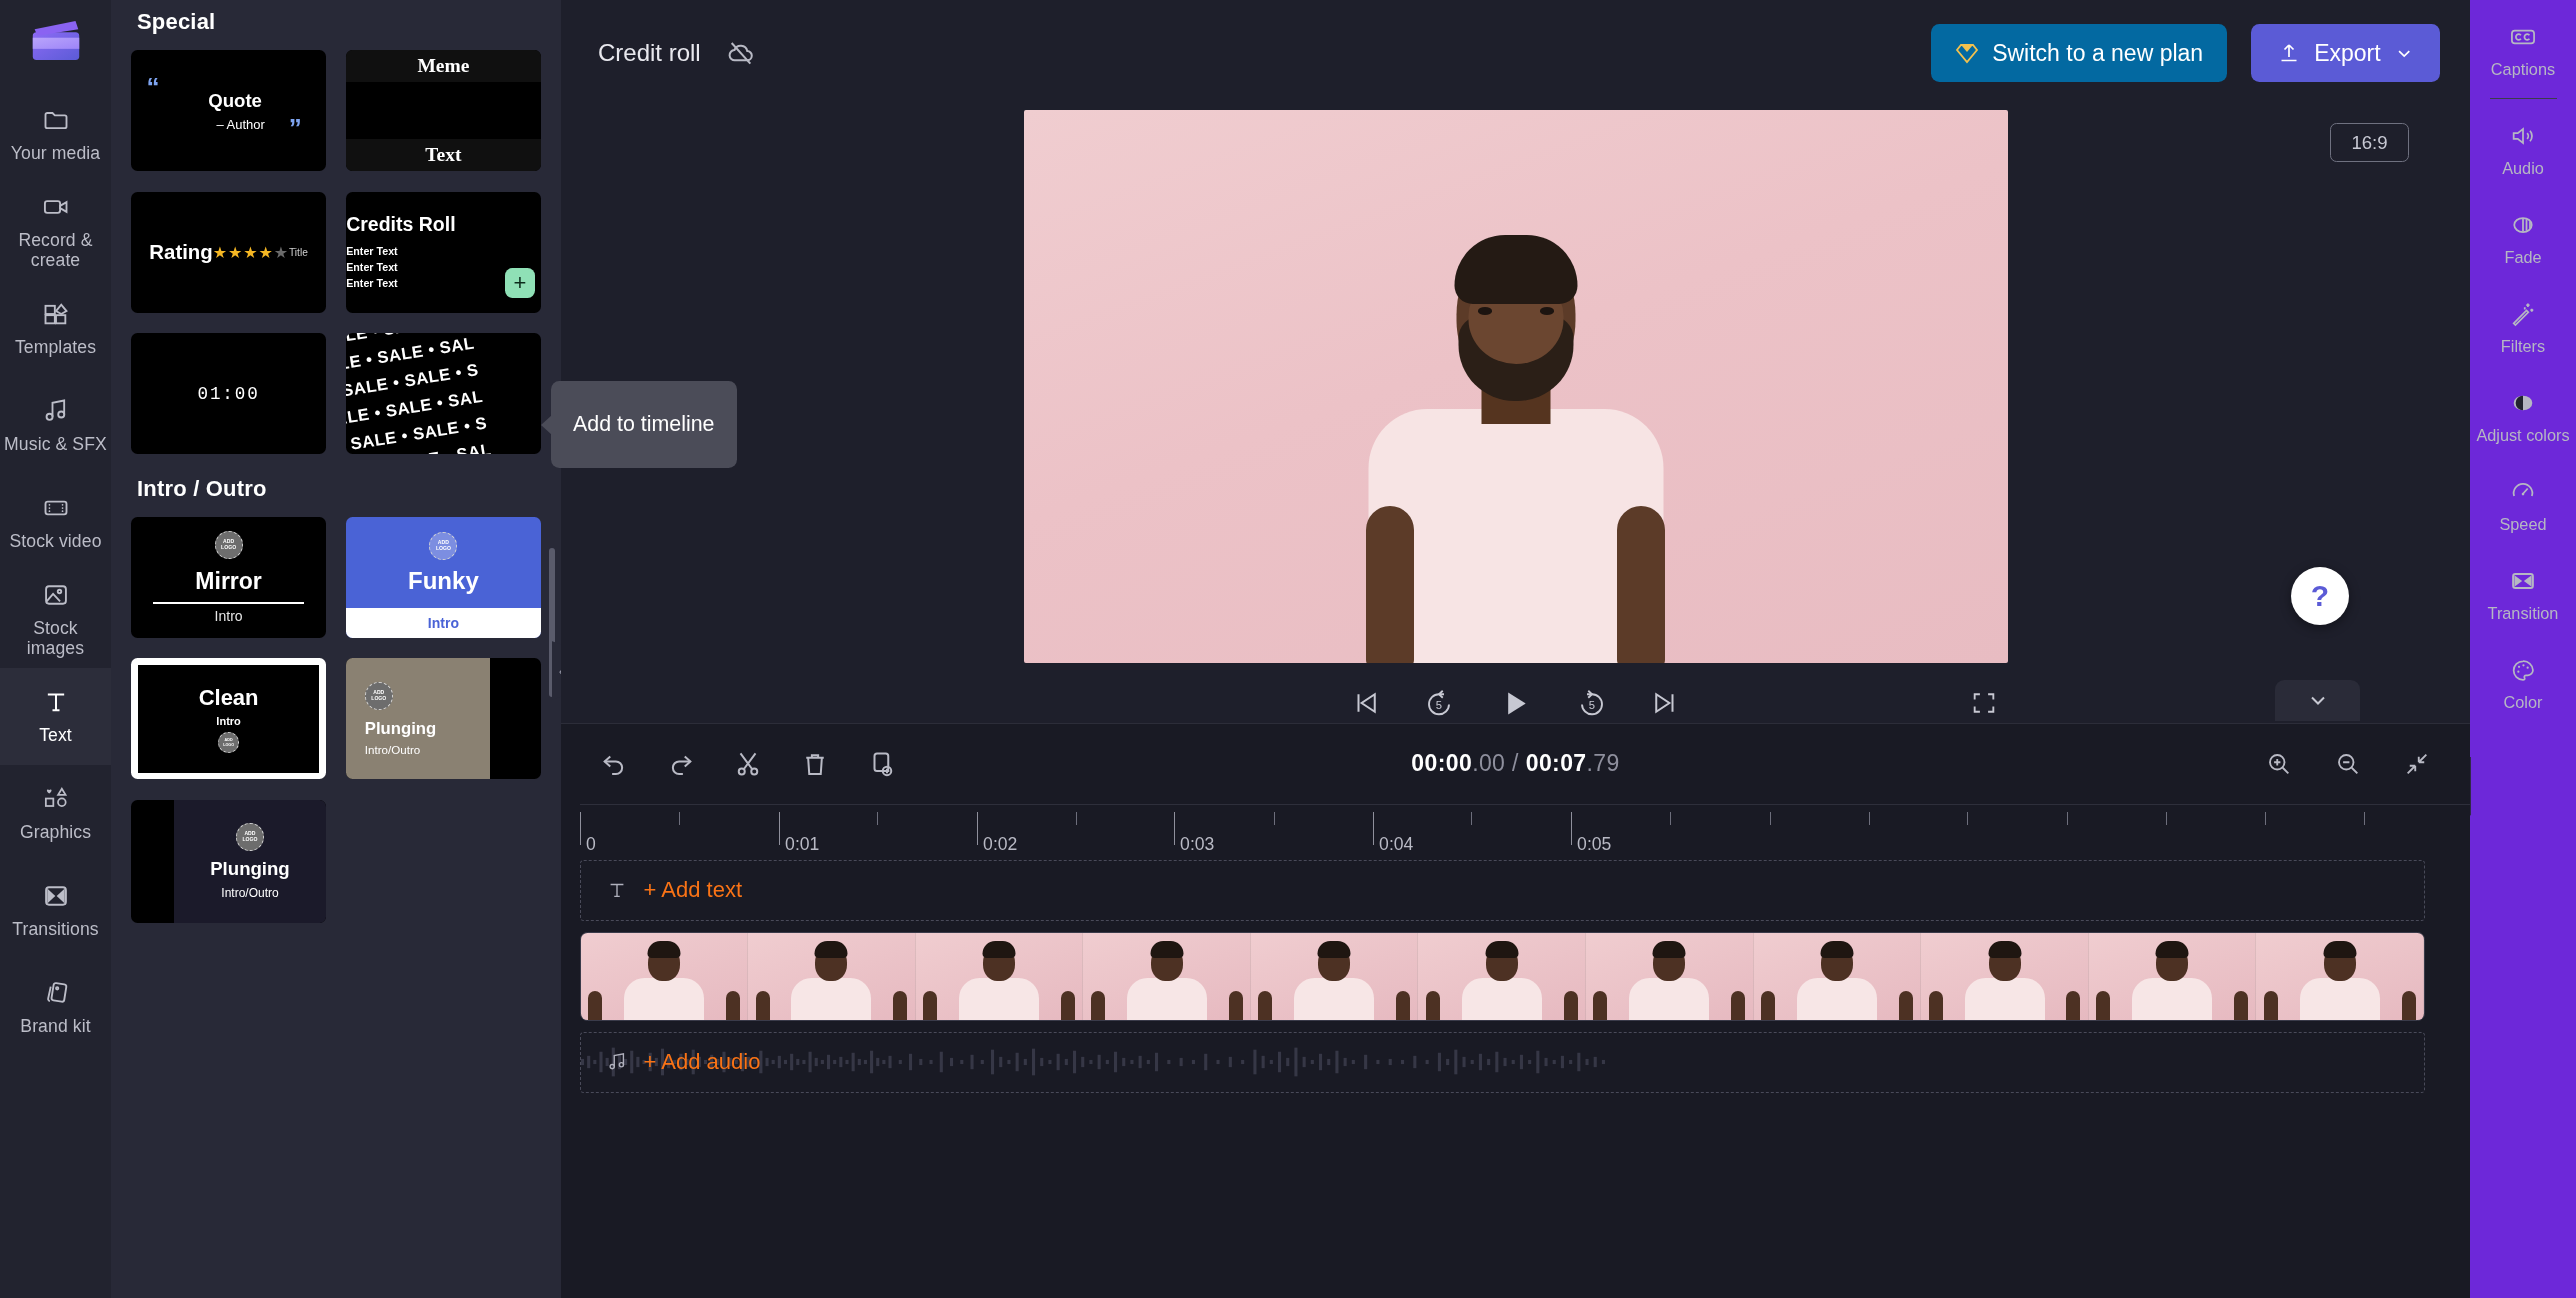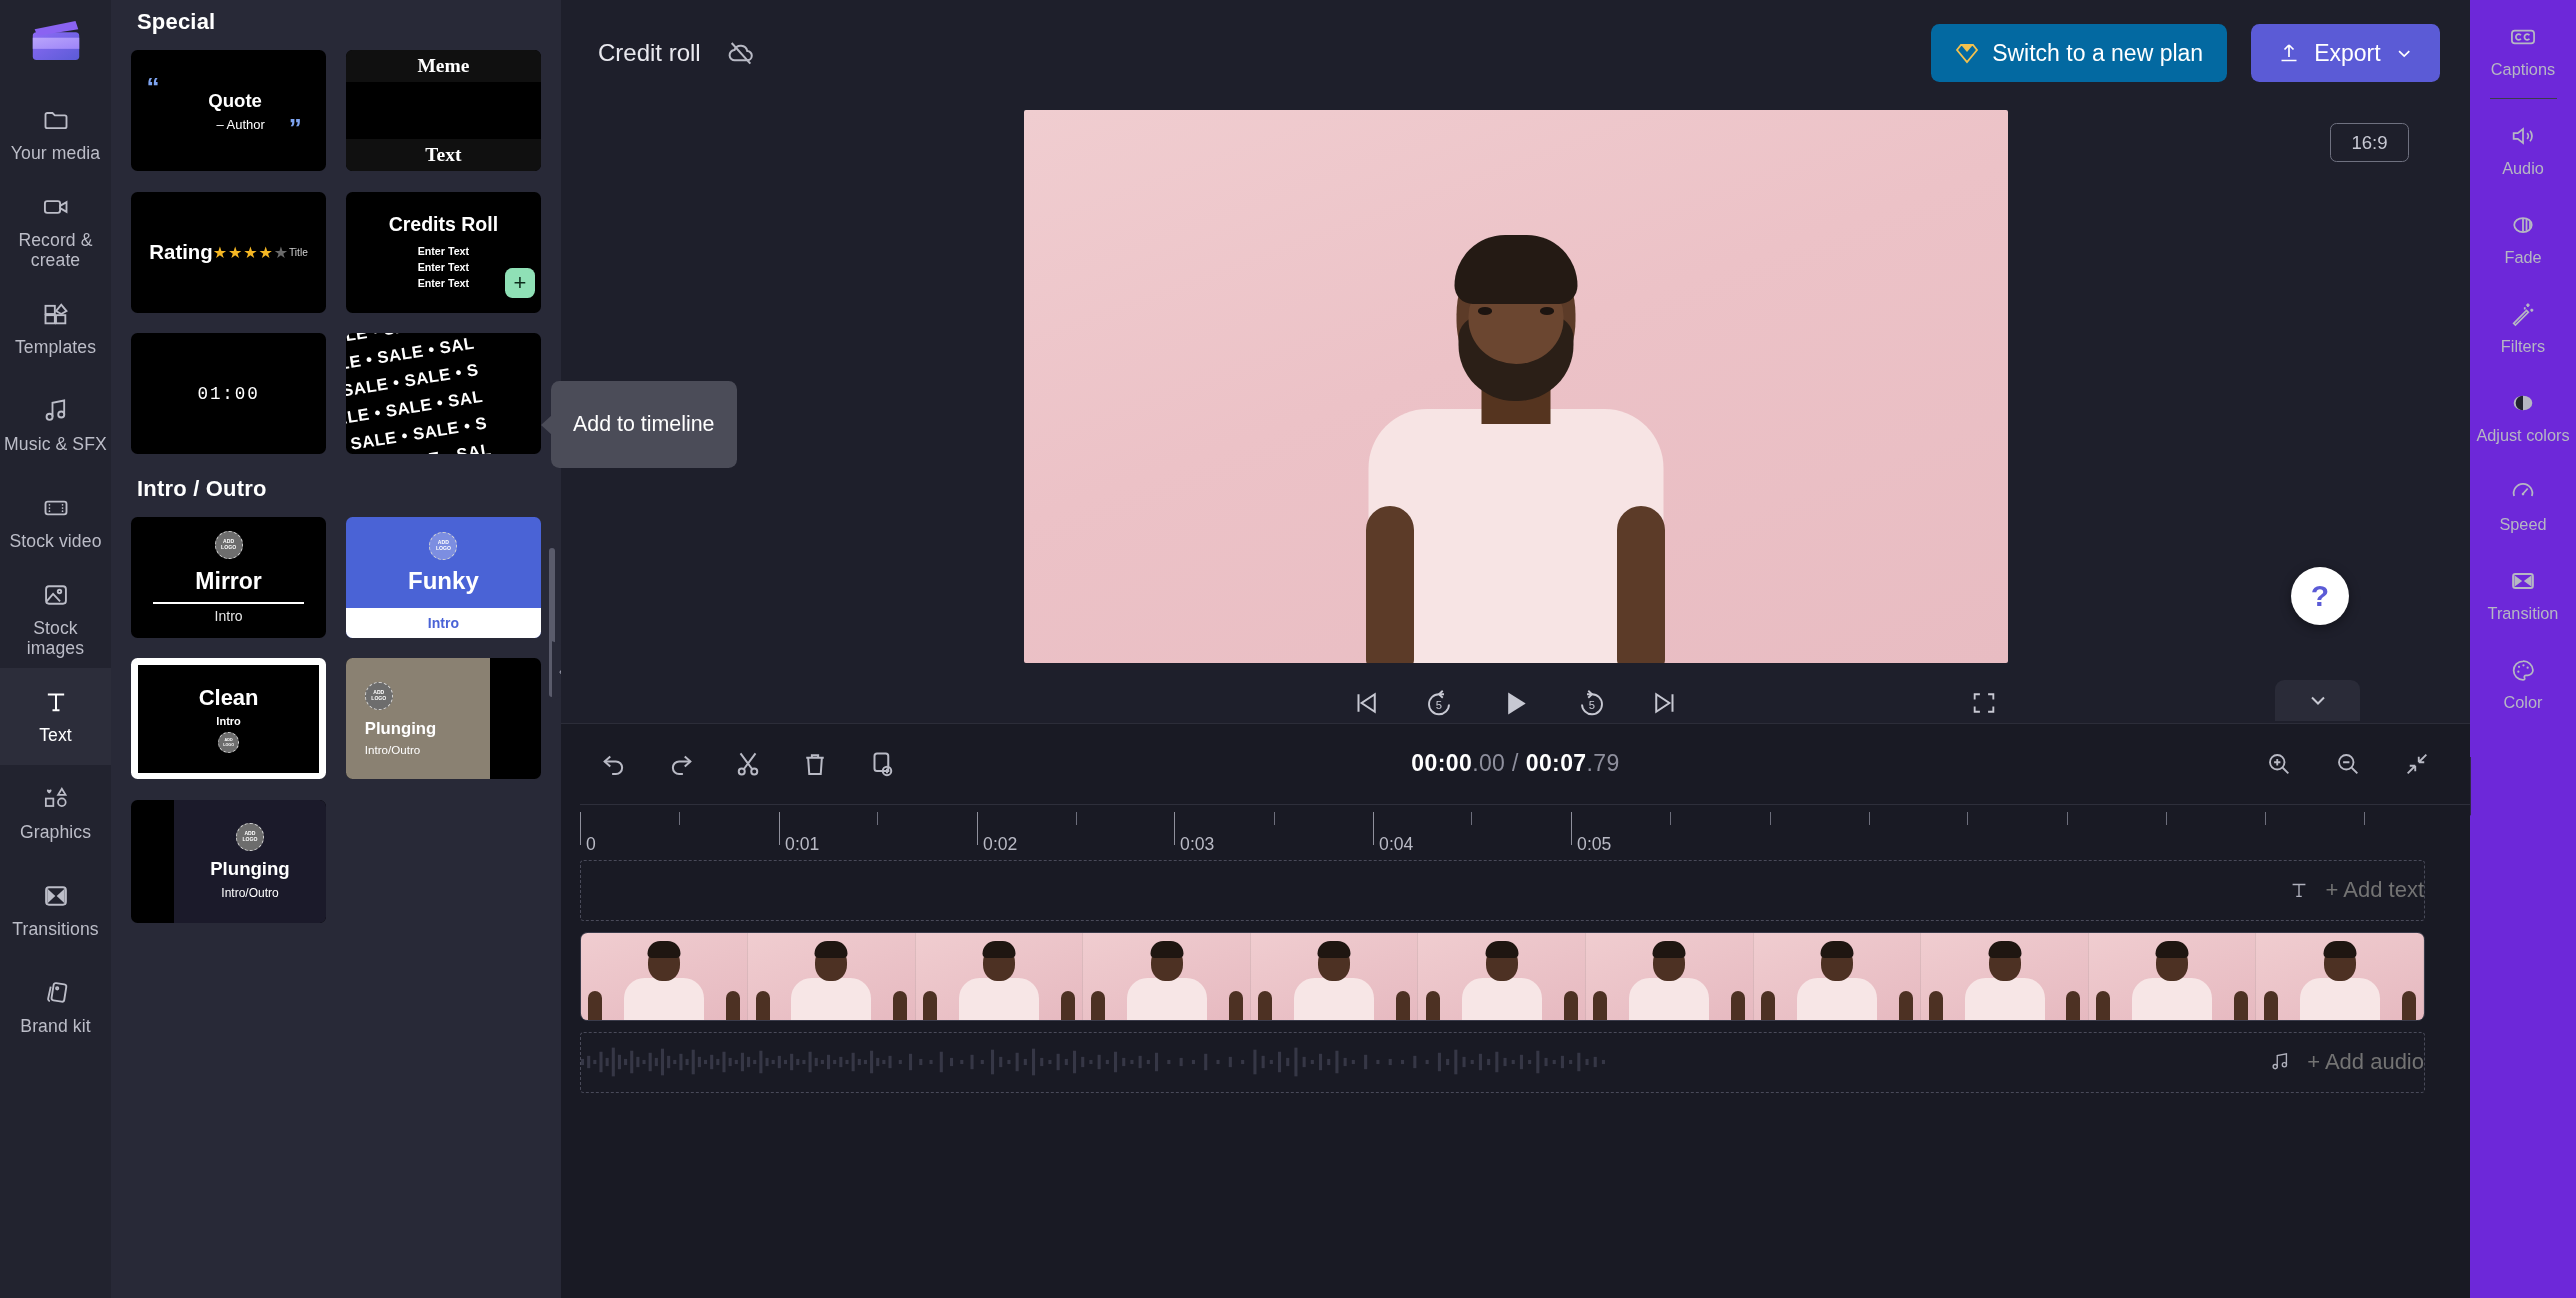--- a/index.html
+++ b/index.html
@@ -58,21 +58,21 @@
 
   
   .rating-card { flex-direction: row; }
   .rate-title { color:#fff; font-weight:800; font-size: 20.4px; }
   .stars { letter-spacing: 0.9px; font-size: 16px; margin: 1.9px 0 0.9px;}
   .stars .on { color:#f5b724; }
   .stars .off { color:#6a6a6a; }
   .rate-sub { color:#cfcfcf; font-size: 10.2px; }
 
   
-  .credits-card { flex-direction: column; align-items:center; justify-content:center; }
+  .credits-card { flex-direction: column; align-items:flex-start; justify-content:center; }
   .cr-title { color:#fff; font-weight:800; font-size: 19.5px; margin-bottom: 7.4px;}
   .cr-lines { color:#fff; font-size: 10.7px; font-weight:700; line-height: 1.5; text-align:center;}
   .add-chip {
     position:absolute; right: 5.6px; bottom: 15px; width: 30px; height: 30px; border-radius: 7.4px;
     background: #8fe0b6; display:flex; align-items:center; justify-content:center; color:#0c2b1c; font-size: 22px; font-weight: 300;
   }
 
   
   .timer-card { }
   .timer-card span { color:#fff; font-size: 17.6px; font-family:"Liberation Mono", monospace; letter-spacing: 1.9px;}
@@ -200,21 +200,21 @@
   .tl-right { margin-left:auto; display:flex; align-items:center; gap: 37px; }
 
   .ruler { height: 54px; position:relative; margin-left: 18.6px; border-top: 0.9px solid #2e2f3b;}
   .tick { position:absolute; top: 7.4px; width: 0.9px; height: 13px; background:#6d6e7c; }
   .tick.major { height: 33px; background:#8f909c; }
   .tick-lbl { position:absolute; top: 22px; left: 6.5px; color:#b9bac5; font-size: 17.6px; white-space:nowrap;}
 
   .tracks { padding: 0 45px 0 18.6px; margin-top: 1.9px; }
   .track-placeholder {
     height: 61px; border: 1.9px dashed #494a59; border-radius: 3.7px; display:flex; align-items:center;
-    gap: 15px; padding-left: 24px; color:#737373; font-size: 22px; cursor:pointer; position:relative; overflow:hidden;justify-content:flex-end;
+    gap: 15px; padding-left: 24px; color:#f97316; font-size: 22px; cursor:pointer; position:relative; overflow:hidden;
   }
   .track-placeholder .tic { width: 24px; height: 24px; display:flex; align-items:center; justify-content:center; color:#b0b1bd;}
   .video-track {
     height: 89px; border-radius: 7.4px; margin: 11px 0 11px 0; overflow:hidden; display:flex; cursor:pointer;
     border: 1.9px solid #3a3b4a;
   }
   .vframe { flex: 1 1 0; position:relative; background: linear-gradient(160deg,#f0cdd0,#e6b9c0); border-right: 0.9px solid rgba(0,0,0,.08);}
   .vf-head { position:absolute; left: 50%; transform: translateX(-50%); top: 11px; width: 32px; height: 37px; background:#4d3123; border-radius: 50% 50% 44% 44%;}
   .vf-hair { position:absolute; left: 50%; transform: translateX(-50%); top: 8.4px; width: 33px; height: 16.7px; background:#1f1611; border-radius: 16.7px 16.7px 5.6px 5.6px;}
   .vf-body { position:absolute; left: 50%; transform: translateX(-50%); top: 45px; width: 80px; height: 48px; background:#f7e6e6; border-radius: 20.4px 20.4px 0 0;}

